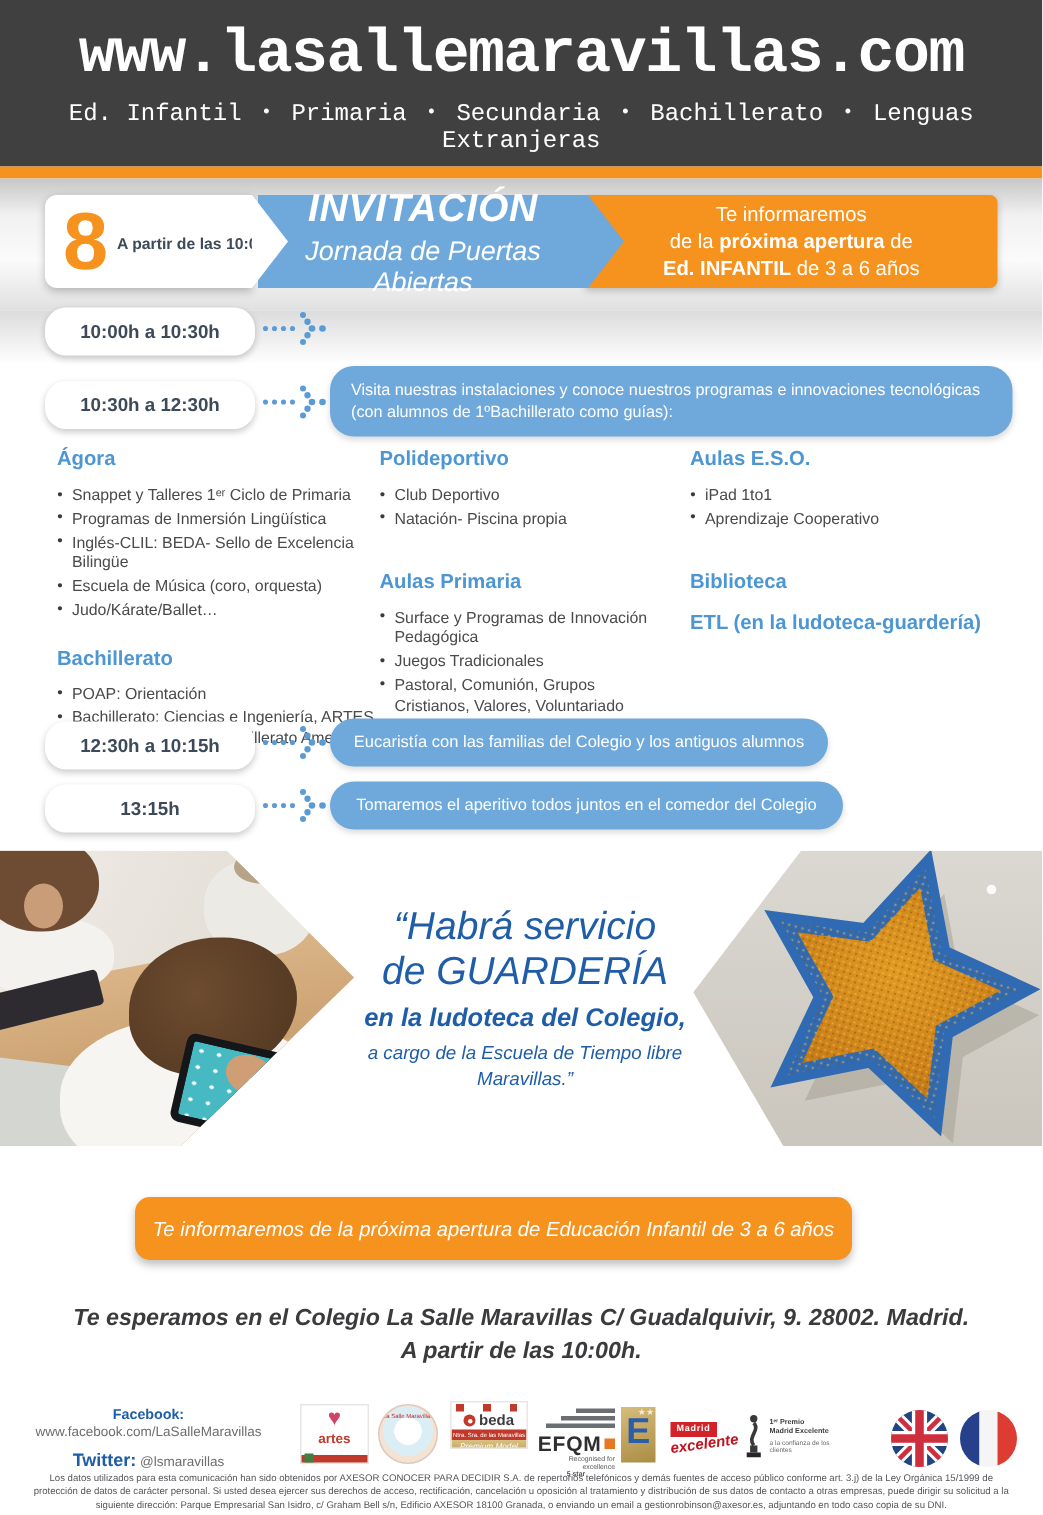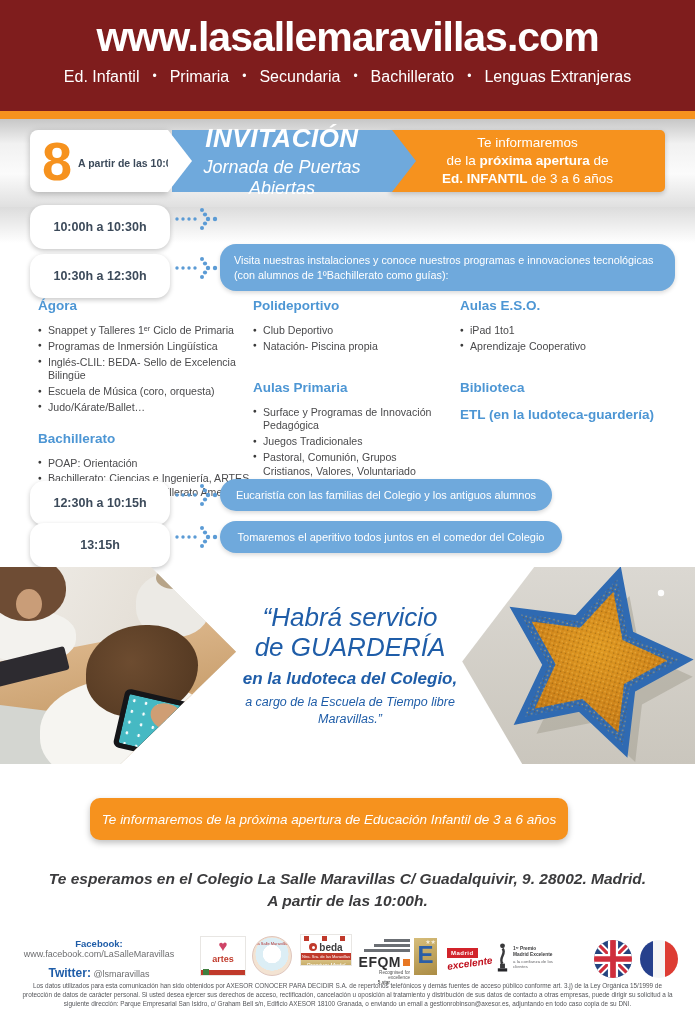--- a/index.html
+++ b/index.html
@@ -1,20 +1,20 @@
 <!DOCTYPE html>
 <html><head>
 <meta charset="utf-8">
 <style>
   html,body{margin:0;padding:0;background:#ffffff;}
   body{width:695px;height:1010px;font-family:"Liberation Sans","DejaVu Sans",sans-serif;}
   .page{position:relative;width:695px;height:1010px;overflow:hidden;background:#ffffff;}
 
   
-  .header{position:absolute;top:0;left:0;width:695px;height:111px;background:#7f1d1d;text-align:center;}
+  .header{position:absolute;top:0;left:0;width:695px;height:111px;background:#404040;text-align:center;font-family:Liberation Mono, monospace;}
   .url{padding-top:14px;font-size:41px;font-weight:bold;color:#fff;letter-spacing:-1px;}
   .levels{margin-top:7px;font-size:16px;color:#fff;}
   .level + .level::before{content:"•";margin:0 13px;font-size:12px;position:relative;top:-2px;color:#fff;}
   .header-strip{position:absolute;top:111px;left:0;width:695px;height:8px;background:#F6921E;}
   .band{position:absolute;top:119px;left:0;width:695px;height:88px;
         background:linear-gradient(180deg,#c7c7c7 0%,#f1f1f1 28%,#fbfbfb 62%,#e0e0e0 100%);}
   .band2{position:absolute;top:207px;left:0;width:695px;height:36px;background:linear-gradient(#dcdcdc,#ffffff);}
 
   
   .promo-box{position:absolute;left:390px;top:130px;width:275px;height:62px;background:#F6921E;
@@ -29,21 +29,21 @@
   .date-box{position:absolute;left:30px;top:130px;width:138px;height:62px;background:#fff;
             border-radius:8px 0 0 8px;box-shadow:0 2px 6px rgba(0,0,0,.25);display:flex;align-items:center;padding-left:12px;box-sizing:border-box;}
   .date-point{position:absolute;left:168px;top:130px;width:0;height:0;
               border-top:31px solid transparent;border-bottom:31px solid transparent;border-left:24px solid #fff;}
   .date-day{font-size:54px;font-weight:bold;color:#F6921E;line-height:.9;}
   .date-right{margin-left:6px;display:flex;flex-direction:column;}
   .date-month{font-size:28px;font-weight:bold;color:#F6921E;line-height:1;}
   .date-note{font-size:10.5px;font-weight:bold;color:#3C4A5A;margin-top:3px;white-space:nowrap;}
 
   
-  .time-pill{position:absolute;left:30px;width:140px;height:44px;background:#fff;border-radius:14px;
+  .time-pill{position:absolute;left:30px;width:140px;height:32px;background:#fff;border-radius:14px;
              box-shadow:0 2px 5px rgba(0,0,0,.22);display:flex;align-items:center;justify-content:center;
              font-size:12.5px;font-weight:bold;color:#3C4A5A;}
   .bar{position:absolute;left:220px;background:#6FA9DC;border-radius:16px;color:#fff;font-size:11px;
        display:flex;align-items:center;justify-content:center;text-align:center;
        box-shadow:0 2px 4px rgba(0,0,0,.15);padding:0 14px;box-sizing:border-box;}
   #pill1{top:205px;} #bar1{top:203px;width:345px;height:32px;}
   #pill2{top:254px;} #bar2{top:244px;width:455px;height:47px;font-size:10.8px;justify-content:flex-start;text-align:left;line-height:1.35;}
   #pill3{top:481px;} #bar3{top:479px;width:332px;height:32px;}
   #pill4{top:523px;} #bar4{top:521px;width:342px;height:32px;}
   .dots{position:absolute;left:174px;width:46px;height:26px;}

